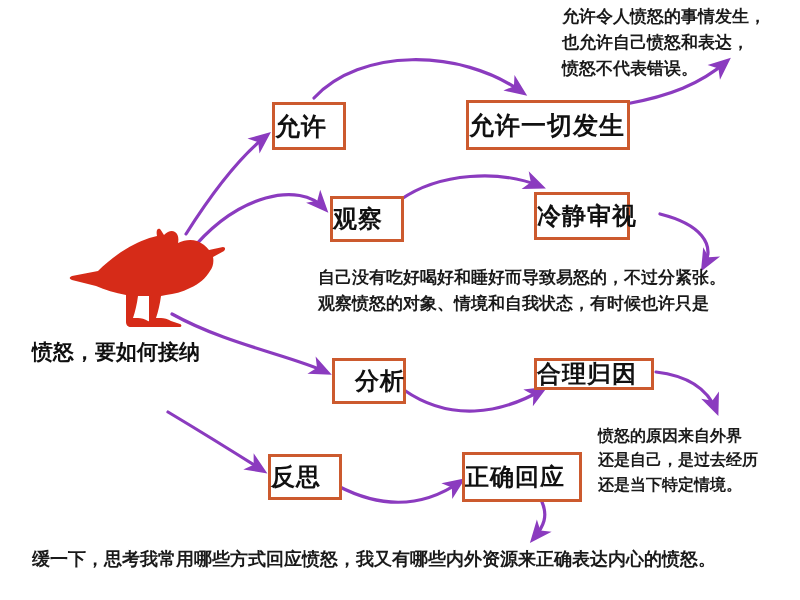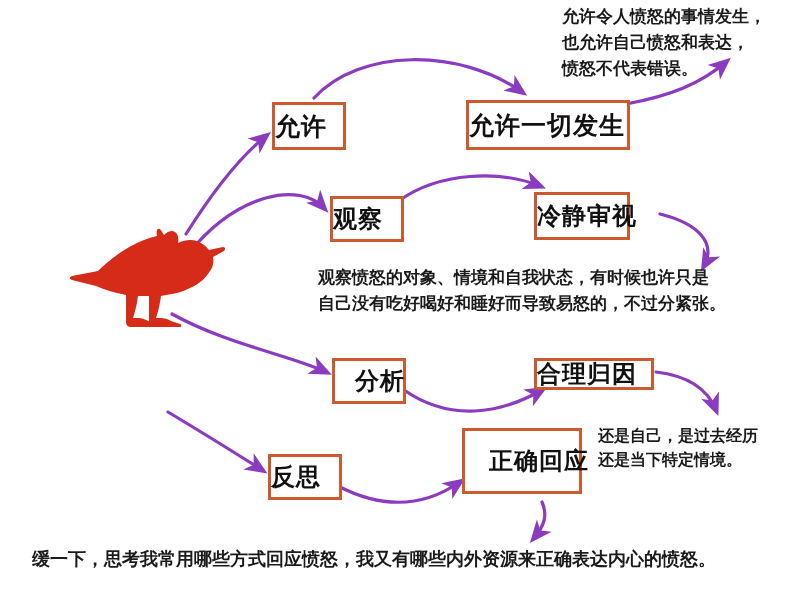--- a/index.html
+++ b/index.html
@@ -120,20 +120,21 @@
          C 47 65 37 62 28 58
          L 4 52
          C 1 51 1 49 4 48
          L 30 43
          C 38 35 48 27 58 21
          C 68 15 79 10 89 8
          C 88 3 89 0 92 1
          C 93 2 94 4 96 7 Z" fill="#d62b18"></path>
   </svg>
 
+  <div class="title-text" style="left:32px; top:338px; font-size:21px;">愤怒，要如何接纳</div>
 
   <div id="nodes-host">
       <div class="node-box" style="left: 272px; top: 102px; width: 74px; height: 48px; font-size: 25px; border-color: rgb(204, 90, 46);">
         <span>允许</span>
       </div>
       <div class="node-box" style="left: 466px; top: 100px; width: 164px; height: 50px; font-size: 25px; border-color: rgb(204, 90, 46);">
         <span>允许一切发生</span>
       </div>
       <div class="node-box" style="left: 330px; top: 196px; width: 74px; height: 46px; font-size: 24px; border-color: rgb(204, 90, 46);">
         <span>观察</span>
@@ -143,35 +144,36 @@
       </div>
       <div class="node-box" style="left: 332px; top: 358px; width: 74px; height: 46px; font-size: 24px; border-color: rgb(204, 90, 46); padding-left: 20px;">
         <span>分析</span>
       </div>
       <div class="node-box" style="left: 534px; top: 358px; width: 120px; height: 32px; font-size: 24px; border-color: rgb(204, 90, 46);">
         <span>合理归因</span>
       </div>
       <div class="node-box" style="left: 268px; top: 454px; width: 74px; height: 46px; font-size: 24px; border-color: rgb(204, 90, 46);">
         <span>反思</span>
       </div>
-      <div class="node-box" style="left: 462px; top: 428px; width: 120px; height: 66px; font-size: 24px; border-color: rgb(204, 90, 46); padding-left: 24px;">
+      <div class="node-box" style="left: 462px; top: 452px; width: 120px; height: 50px; font-size: 24px; border-color: rgb(204, 90, 46);">
         <span>正确回应</span>
       </div>
     </div>
   <div id="notes-host">
       <div class="note" style="left: 562px; top: 4px; font-size: 17px; text-align: left;">
         <span class="line">允许令人愤怒的事情发生，</span>
         <span class="line">也允许自己愤怒和表达，</span>
         <span class="line">愤怒不代表错误。</span>
       </div>
       <div class="note" style="left: 318px; top: 265px; font-size: 17px; text-align: left;">
+        <span class="line">自己没有吃好喝好和睡好而导致易怒的，不过分紧张。</span>
         <span class="line">观察愤怒的对象、情境和自我状态，有时候也许只是</span>
-        <span class="line">自己没有吃好喝好和睡好而导致易怒的，不过分紧张。</span>
       </div>
       <div class="note" style="left: 598px; top: 424px; font-size: 16px; text-align: left;">
+        <span class="line">愤怒的原因来自外界</span>
         <span class="line">还是自己，是过去经历</span>
         <span class="line">还是当下特定情境。</span>
       </div>
       <div class="note" style="left: 32px; top: 545px; font-size: 18px; text-align: left;">
         <span class="line">缓一下，思考我常用哪些方式回应愤怒，我又有哪些内外资源来正确表达内心的愤怒。</span>
       </div>
     </div>
 
 </div>
 

